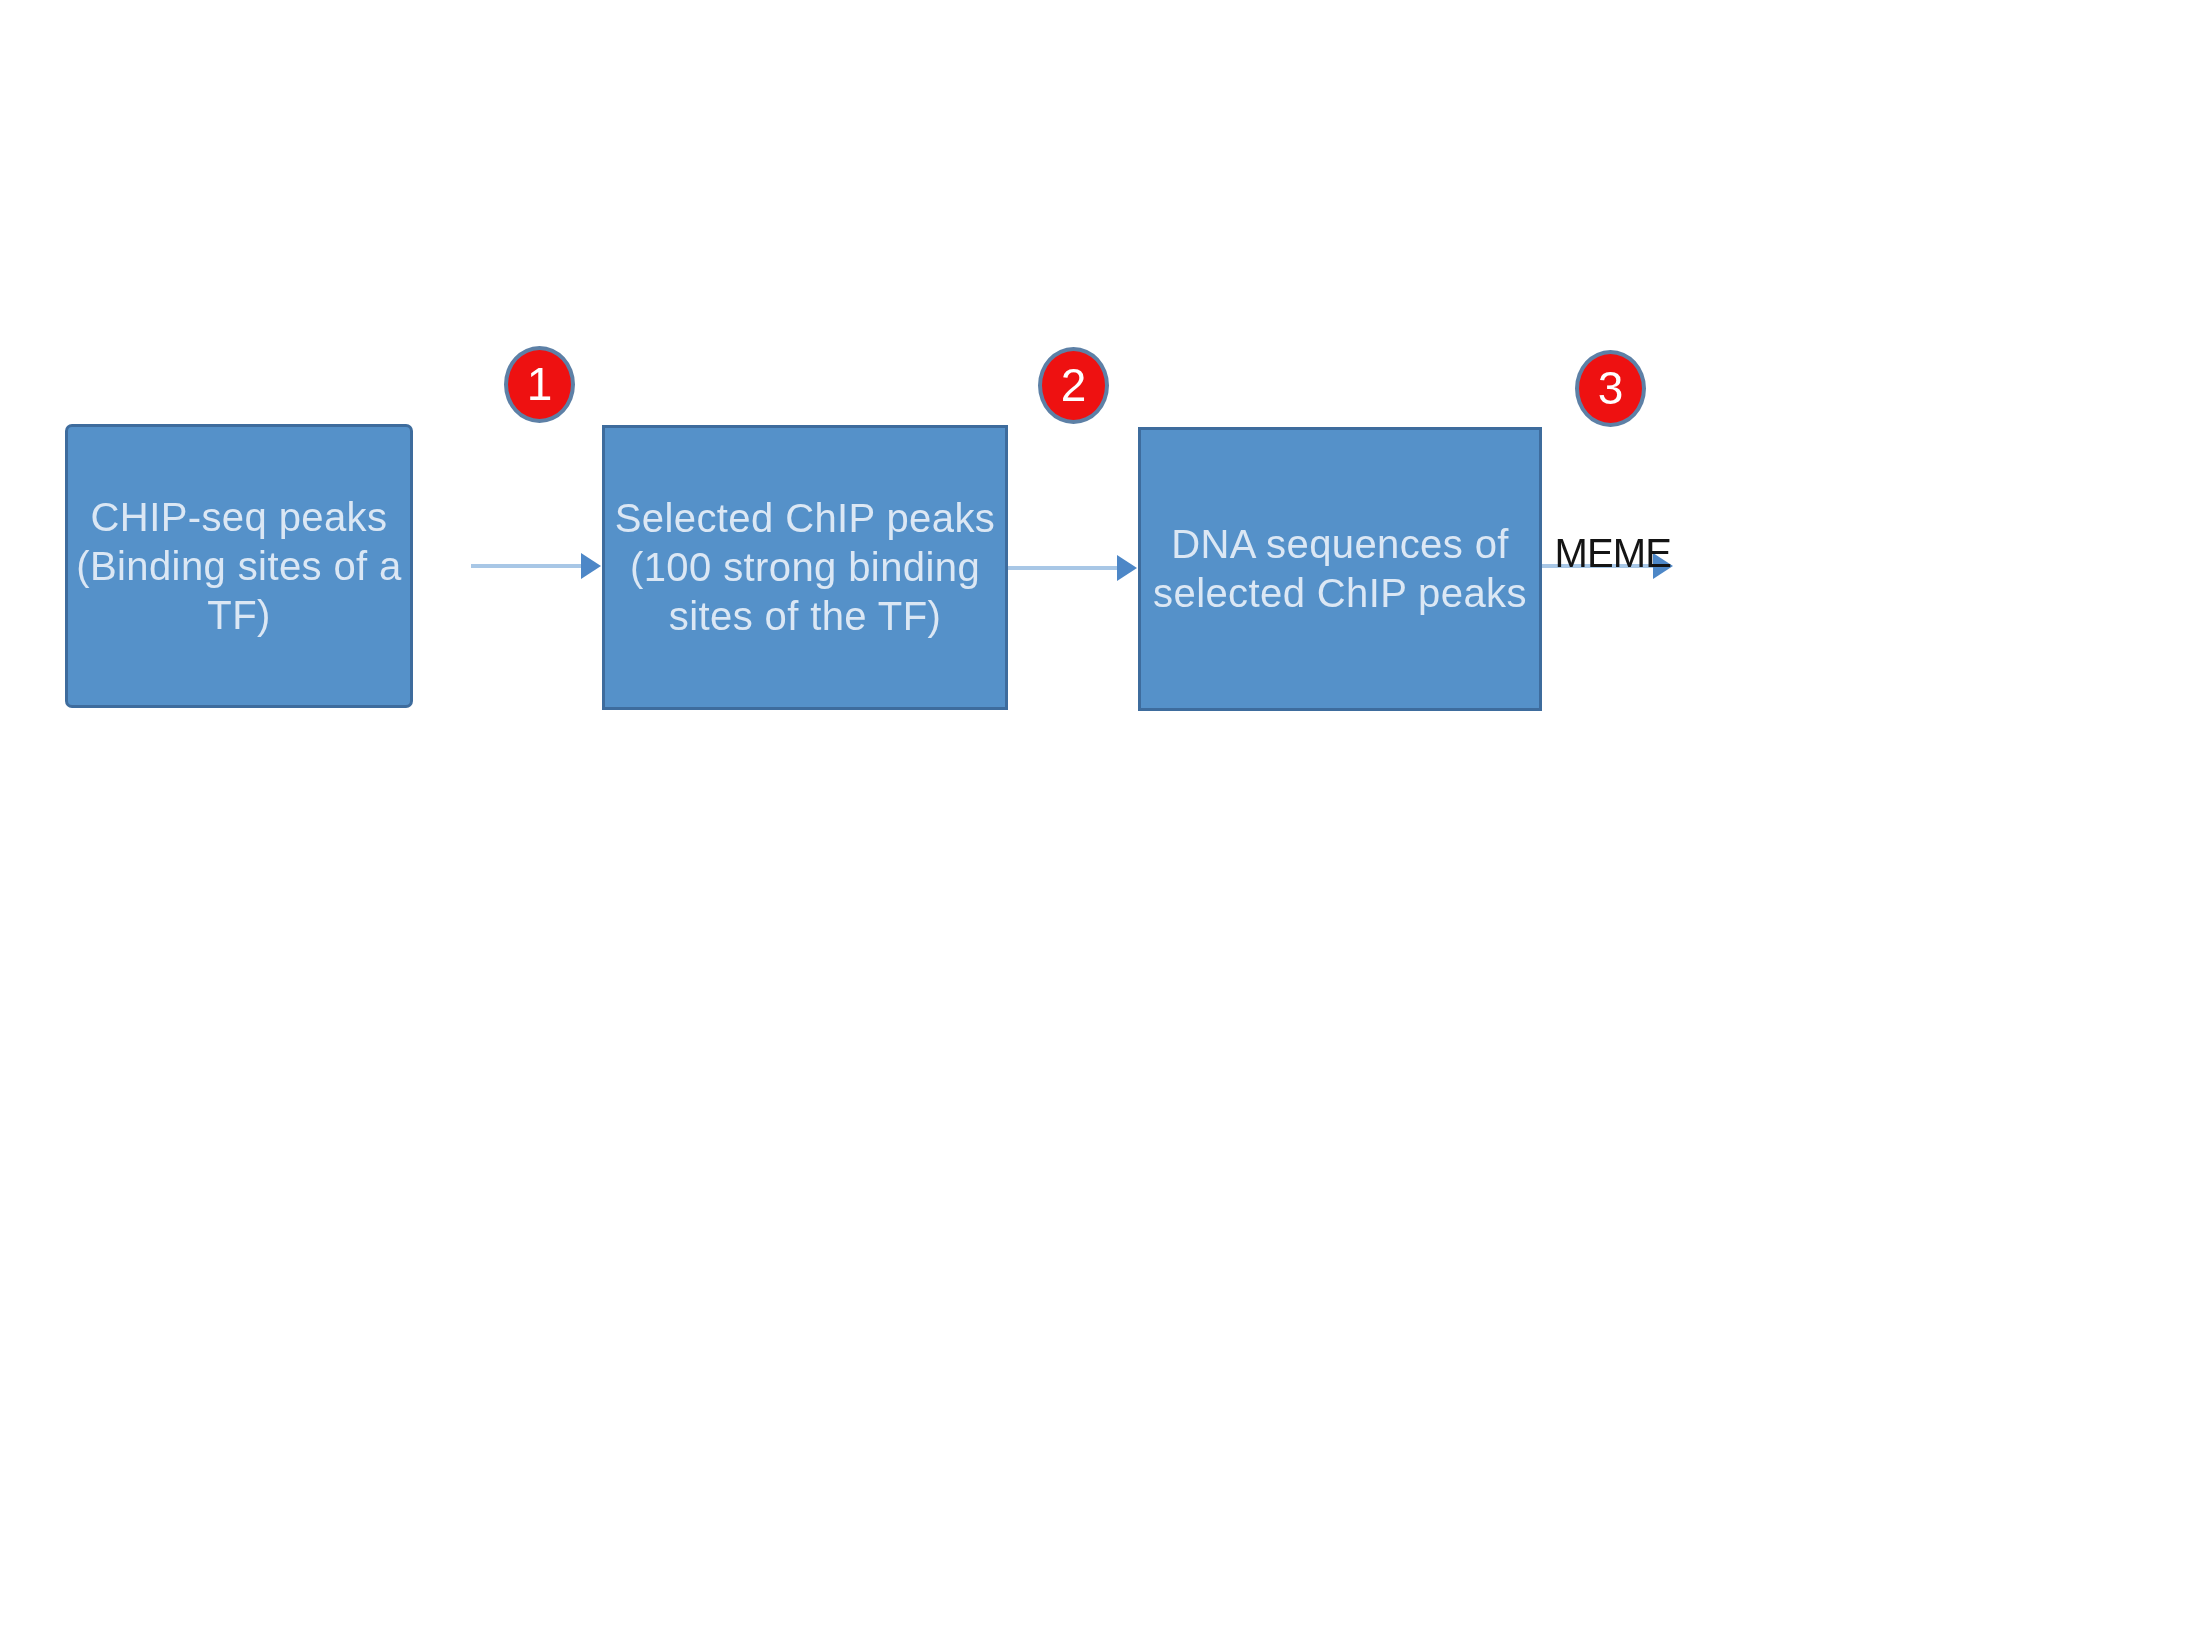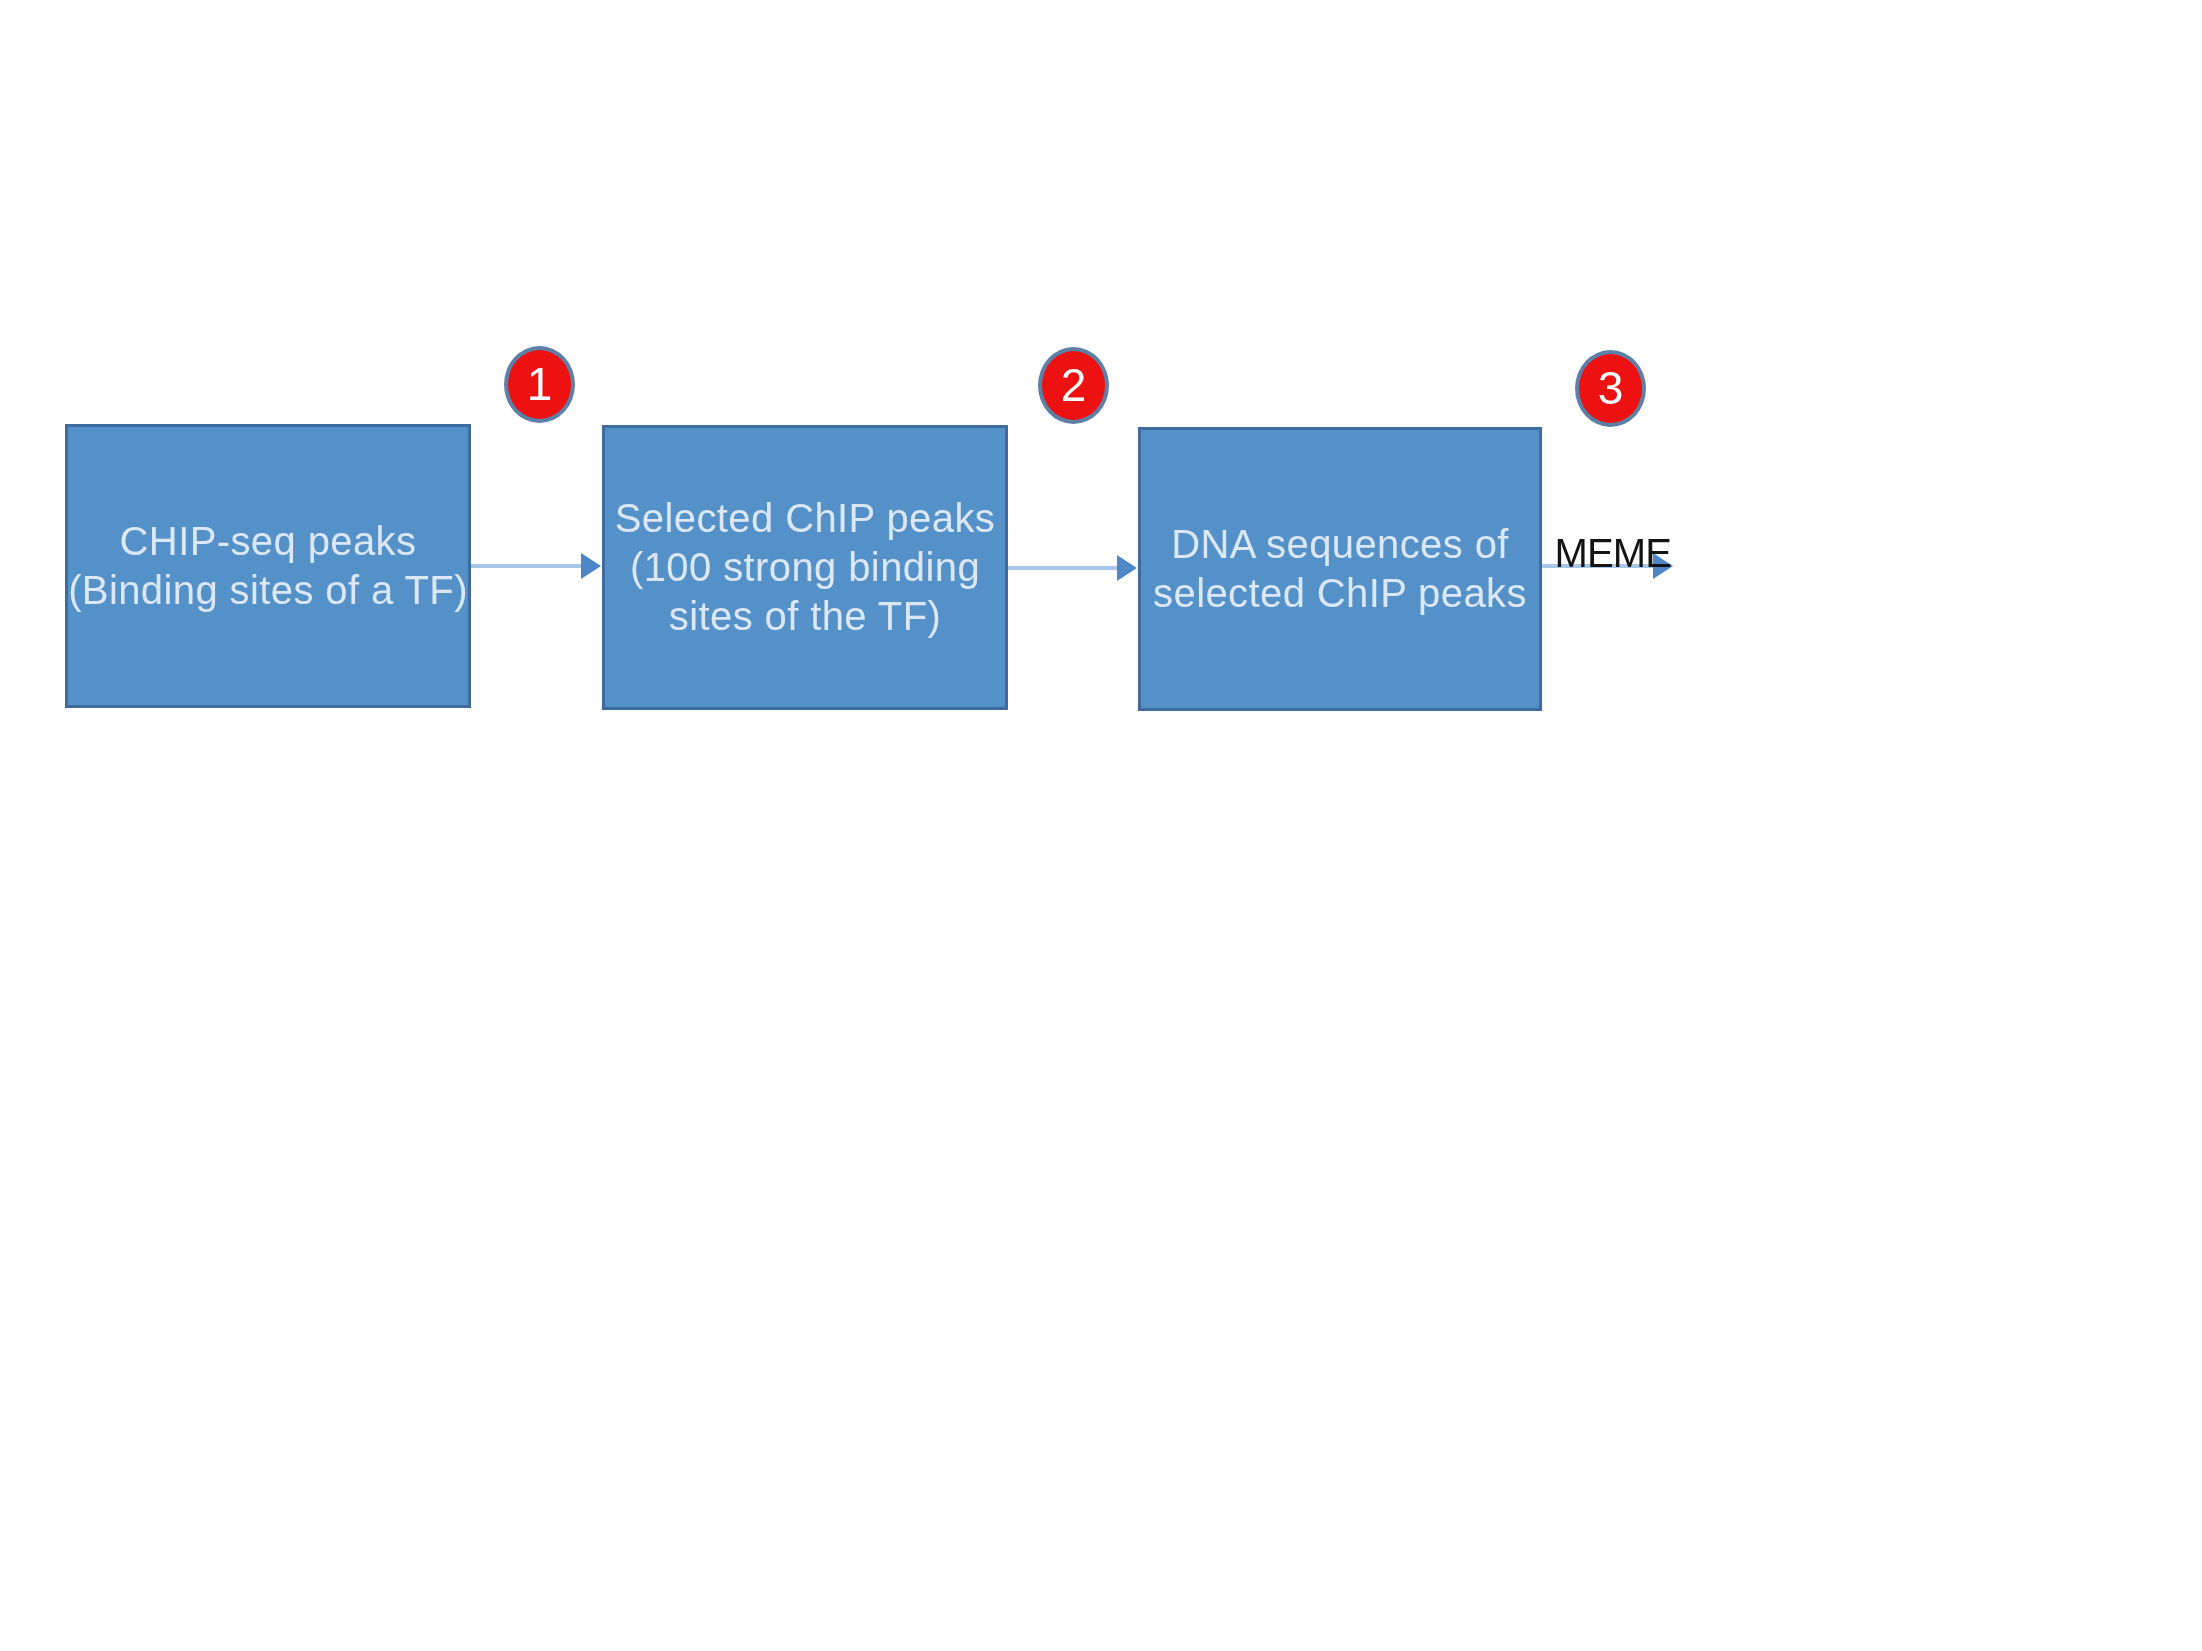--- a/index.html
+++ b/index.html
@@ -37,21 +37,21 @@
   }
   .flow-box .box-label {
     color: var(--box-text);
     font-size: 40px;
     line-height: 49px;
     white-space: pre-line;
     font-weight: 400;
     letter-spacing: 0.4px;
   }
 
-  .box-1 { left: 65px;   top: 424px; width: 406px; height: 284px; }
+  .box-1 { left: 65px;   top: 424px; width: 348px; height: 284px; border-radius: 7px; }
   .box-2 { left: 602px;  top: 425px; width: 406px; height: 285px; }
   .box-3 { left: 1138px; top: 427px; width: 404px; height: 284px; }
   .box-4 { left: 1673px; top: 426px; width: 404px; height: 282px; }
 
   .arrow { position: absolute; }
   .arrow .arrow-line {
     position: absolute;
     top: 11.2px;
     left: 0;
     height: 3.4px;

